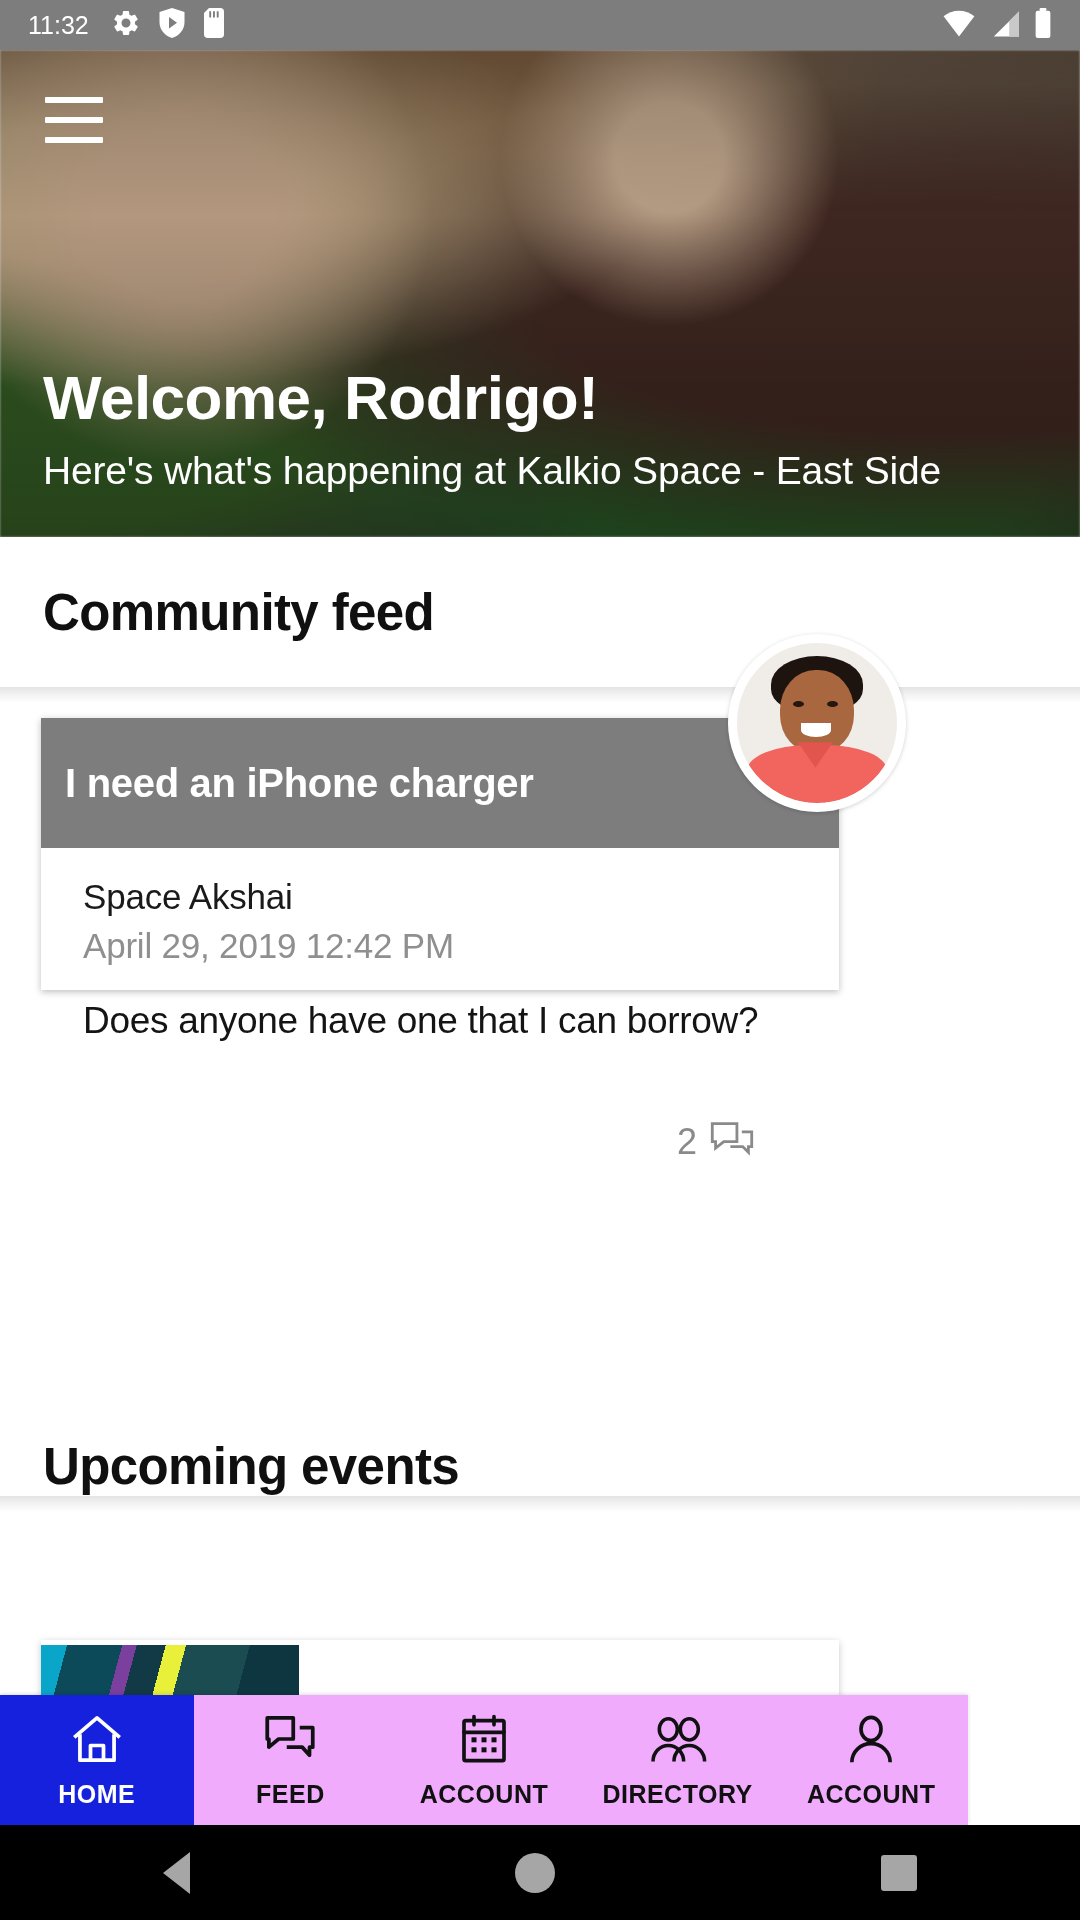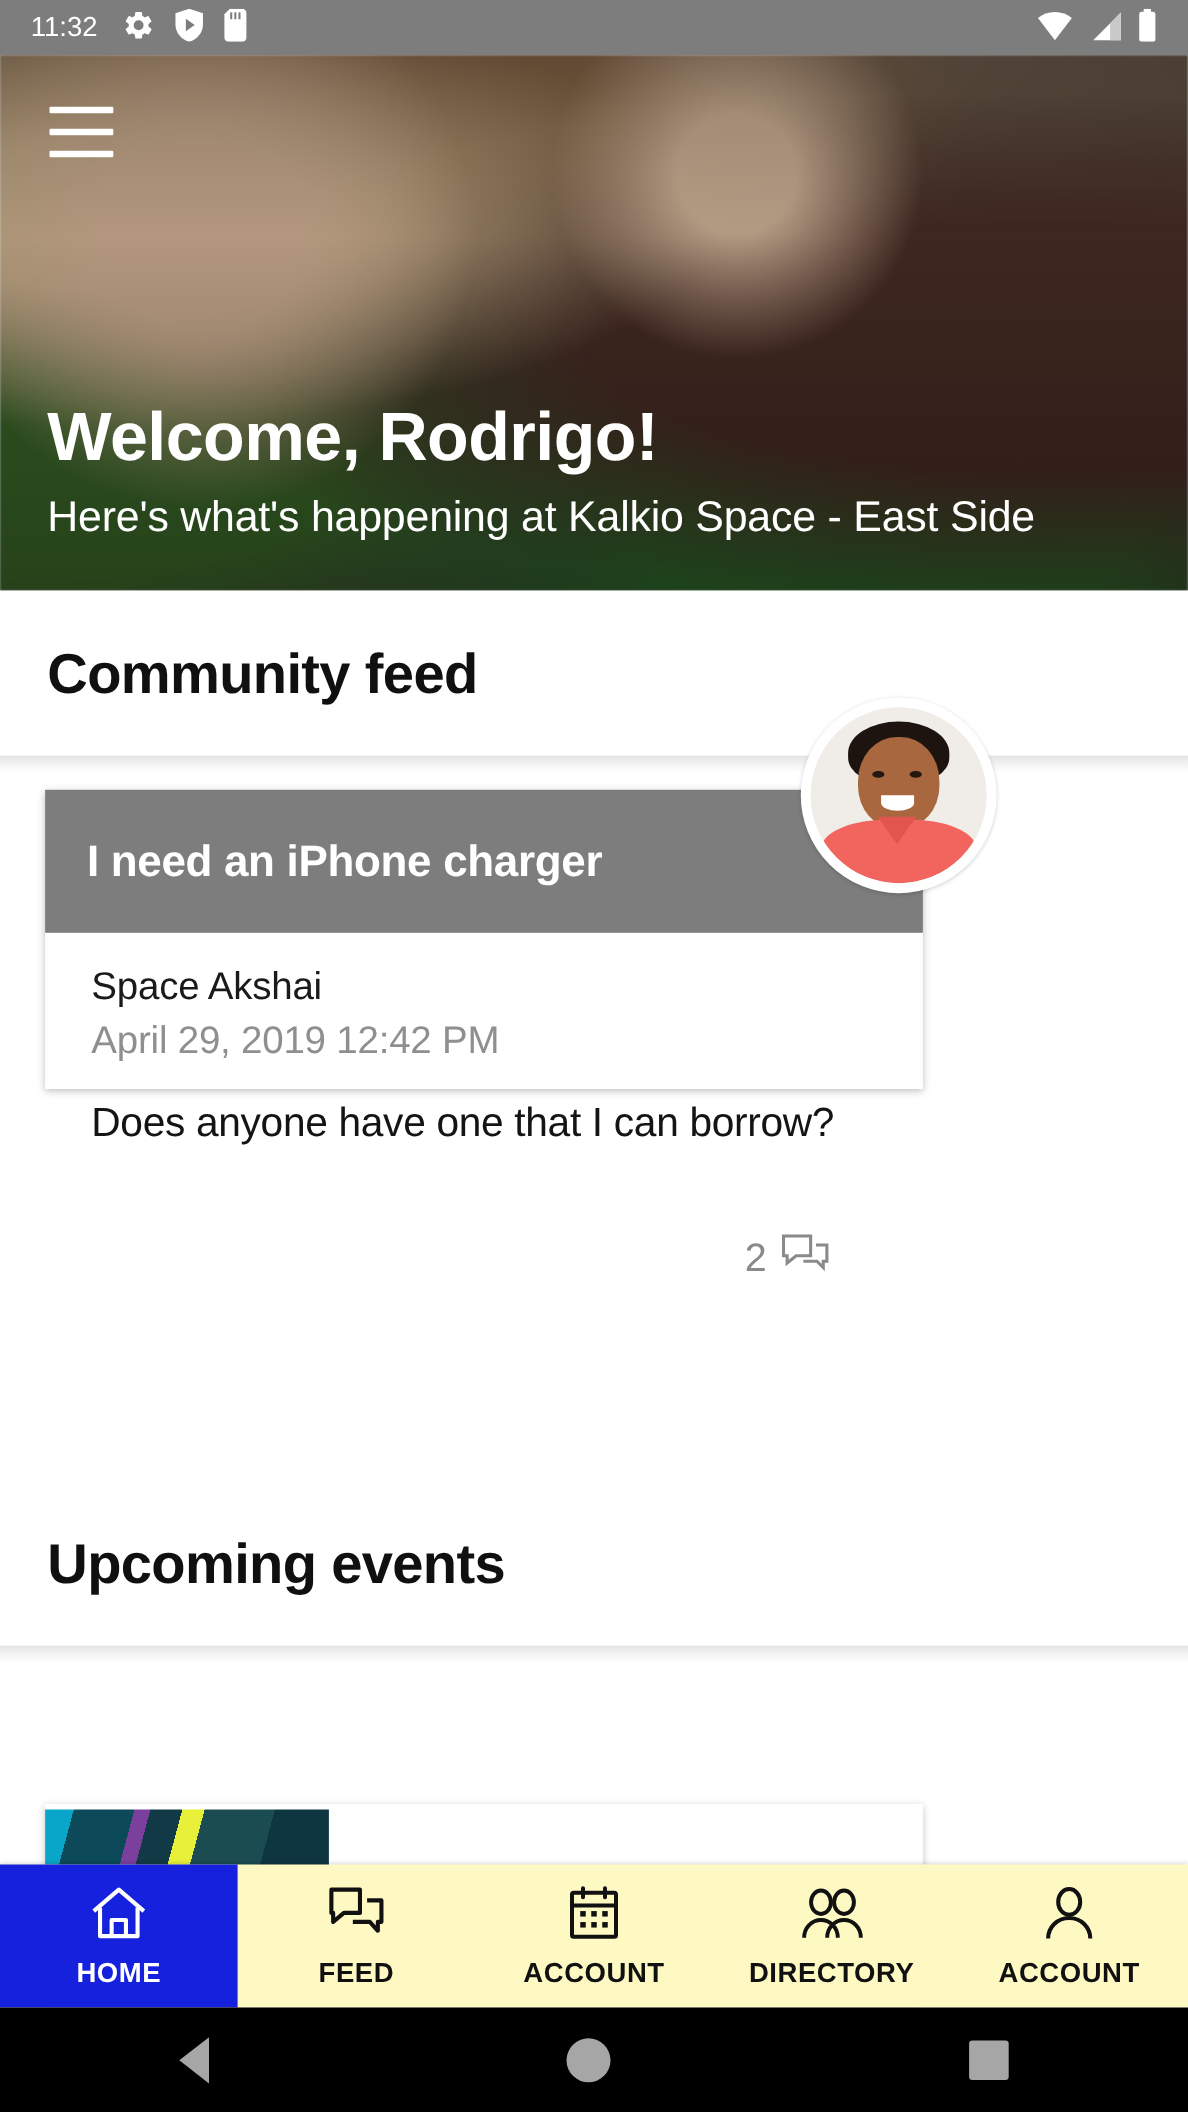--- a/index.html
+++ b/index.html
@@ -74,32 +74,32 @@
   #community-heading { position:absolute; top:537px; left:0; width:1080px; height:150px;
     background:#ffffff; display:flex; align-items:center; padding-left:43px; }
   .divider-shadow {
     position:absolute; left:0; width:1080px; height:16px;
     background:linear-gradient(to bottom, #e3e3e3 0%, #f2f2f2 45%, #ffffff 100%);
   }
   #divider-1 { top:687px; }
   #divider-2 { top:1496px; }
 
   #upcoming-heading { position:absolute; top:1346px; left:0; width:1080px; height:150px;
-    background:#ffffff; display:flex; align-items:center; padding-left:43px; }
+    background:#ffffff; display:flex; align-items:flex-end; padding-left:43px; }
 
   
   #feed-card {
     position:absolute; top:718px; left:41px; width:798px; height:272px;
     background:#ffffff;
     box-shadow:0 2px 7px rgba(0,0,0,0.26);
   }
   #feed-card-header {
     position:absolute; top:0; left:0; width:798px; height:130px;
     background:#7d7d7d;
-    display:flex; align-items:center; padding-left:38px; padding-right:230px;
+    display:flex; align-items:center; padding-left:24px; padding-right:230px;
   }
   #feed-card-title {
     color:#ffffff; font-size:40px; font-weight:bold; letter-spacing:-0.3px;
     white-space:nowrap;
   }
   #feed-avatar {
     position:absolute; top:-84px; right:-67px;
     width:178px; height:178px; border-radius:50%;
     background:#f4f1ee;
     border:9px solid #ffffff;
@@ -151,22 +151,22 @@
   #event-thumb {
     position:absolute; top:5px; left:0; width:258px; height:120px;
     background:
       linear-gradient(105deg, #0aa6c9 0 9%, #0c4a5a 9% 28%, #7b3f9e 28% 33%, #123a46 33% 43%,
         #e8f03a 43% 50%, #1b4c52 50% 72%, #0e3640 72% 100%);
     filter:blur(0.6px);
   }
 
   
   #bottom-nav {
-    position:absolute; left:0; top:1695px; width:1080px; height:130px;
-    background:#fef9c3; display:flex;
+    position:absolute; left:0; top:1695px; width:968px; height:130px;
+    background:#f0abfc; display:flex;
     box-shadow:0 -1px 4px rgba(0,0,0,0.14);
   }
   .nav-item {
     flex:1; display:flex; flex-direction:column; align-items:center; justify-content:center;
     gap:13px; color:#111111; cursor:pointer;
   }
   .nav-item.active { background:#1621de; color:#ffffff; }
   .nav-label { font-size:25px; font-weight:bold; letter-spacing:0.5px; }
   .nav-icon { width:58px; height:56px; display:flex; align-items:center; justify-content:center; }
 

